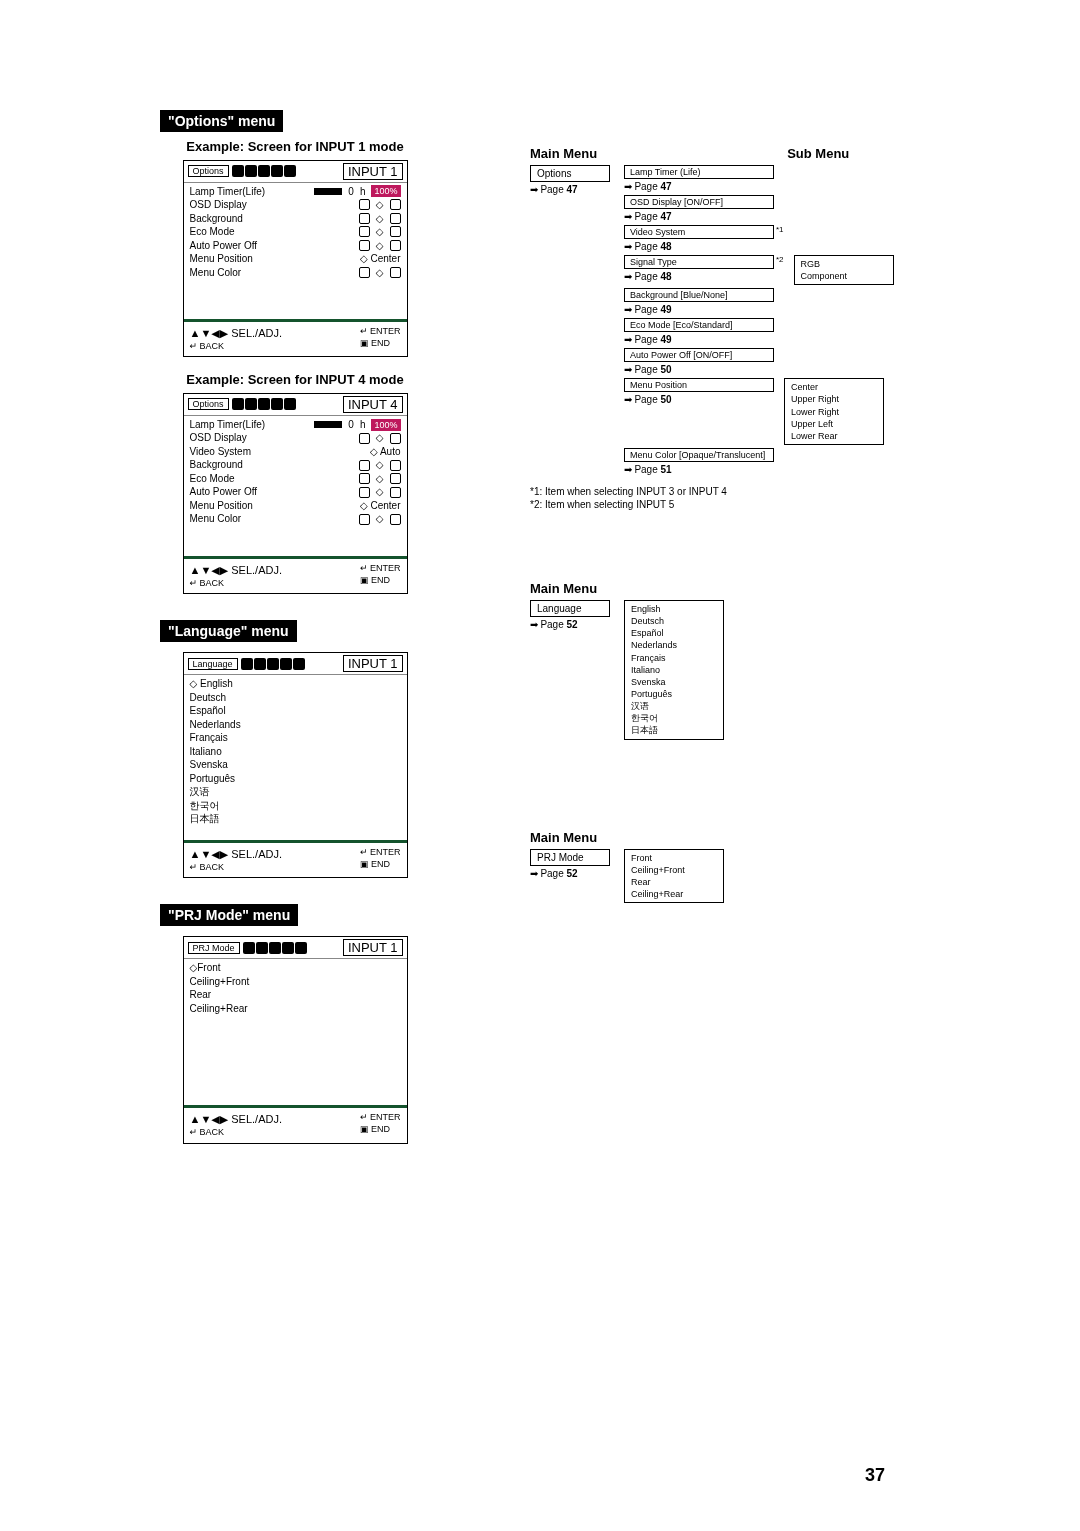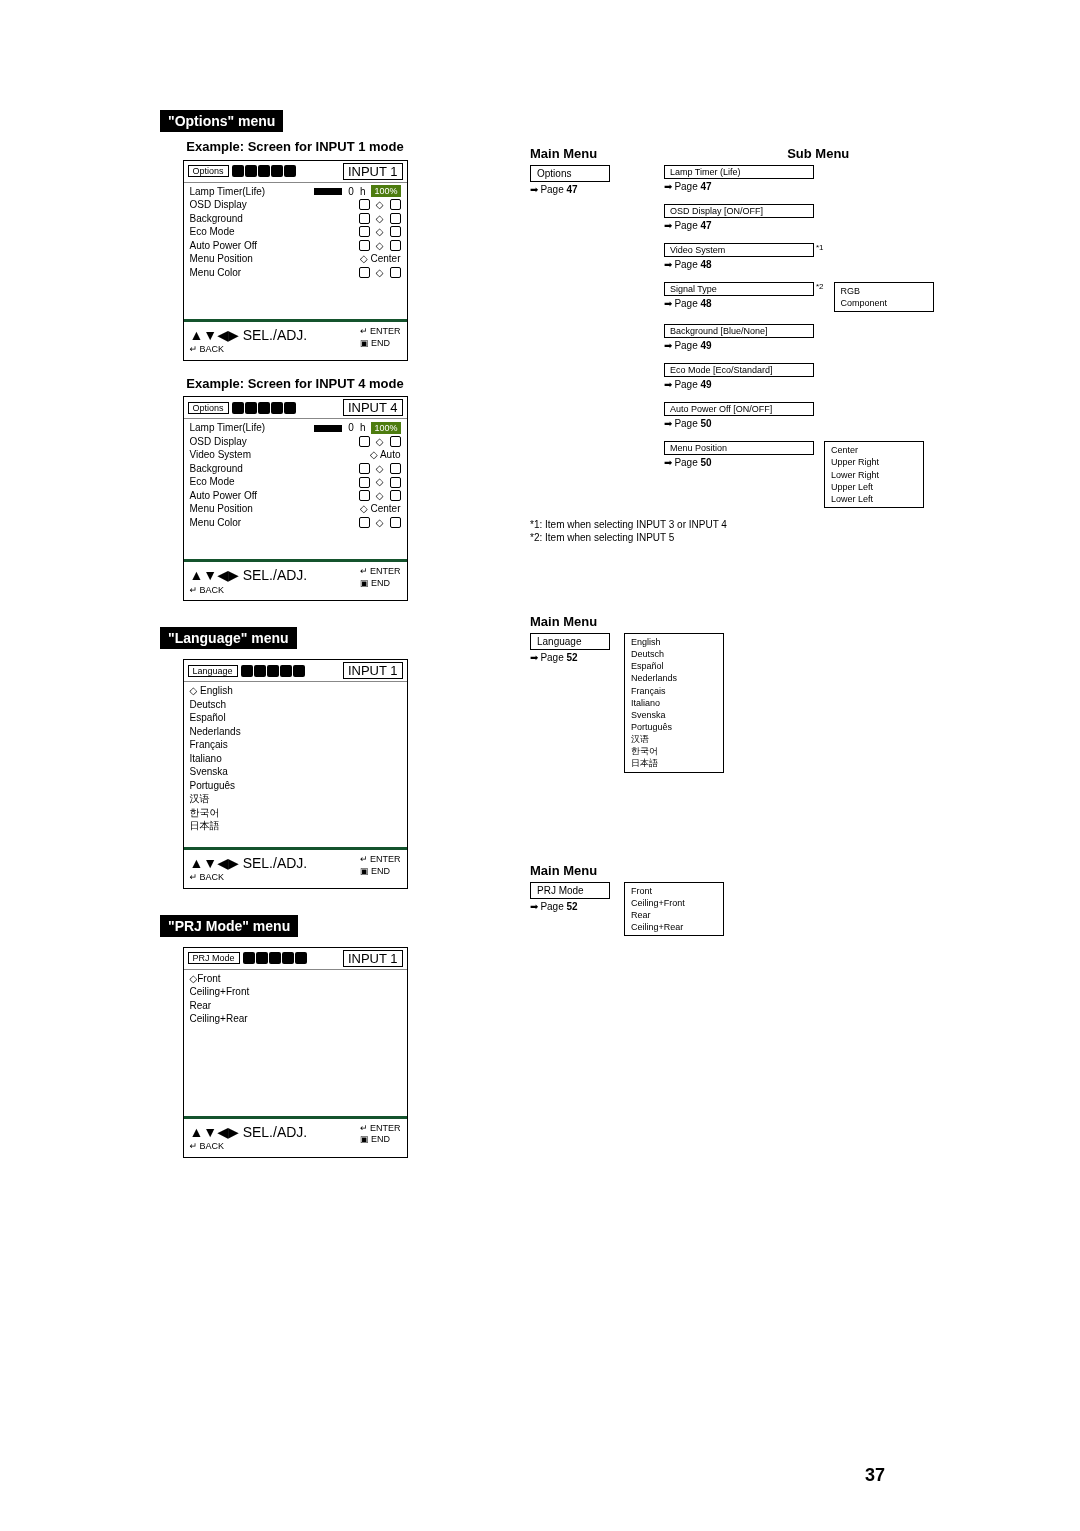--- a/index.html
+++ b/index.html
@@ -87,52 +87,52 @@
   }
   .osd-right {
     display: flex;
     align-items: center;
     gap: 6px;
   }
   .bar {
     width: 28px; height: 7px; background:#000; display:inline-block;
   }
   .pct {
-    background:#4d7c0f;color:#fff;padding:0 3px;font-size:9px;
+    background:#be185d;color:#fff;padding:0 3px;font-size:9px;
   }
   .symb {
     width: 11px; height: 11px;
     display:inline-block;
     border:1px solid #000;
     border-radius:2px;
   }
   .osd-foot {
     display:flex;
     justify-content:space-between;
     padding:4px 6px;
     font-size:9px;
   }
   .osd-foot .fcol { line-height:1.3; }
-  .arrows { font-size:14px;text-align:center; }
+  .arrows { font-size:11px;text-align:center; }
   
   .tree-title {
     font-weight: bold;
     font-size: 13px;
     margin-bottom: 4px;
   }
   .tree-wrap { display:flex; gap:14px; align-items:flex-start; }
   .main-box {
     border:1px solid #000;
     padding:2px 6px;
     font-size:10px;
     min-width:80px;
   }
   .page-ref { font-size:10px; margin-top:2px; }
   .page-ref b { font-weight:bold; }
-  .sub-col { display:flex; flex-direction:column; gap:12px;margin-left:40px; }
+  .sub-col { display:flex; flex-direction:column; gap:3px; }
   .item-group { display:flex; align-items:flex-start; gap:10px; }
   .item-box {
     border:1px solid #000;
     padding:1px 5px;
     font-size:9px;
     min-width:150px;
   }
   .opts-box {
     border:1px solid #000;
     padding:2px 6px;
@@ -503,21 +503,27 @@
             <div class="item-group">
               <div>
                 <div class="item-box">Menu Position</div>
                 <div class="page-ref"><span class="arrow-r"></span>Page <b>50</b></div>
               </div>
               <div class="opts-box">
                 <div>Center</div>
                 <div>Upper Right</div>
                 <div>Lower Right</div>
                 <div>Upper Left</div>
-                <div>Lower Left</div>
+                <div>Lower Rear</div>
+              </div>
+            </div>
+            <div class="item-group">
+              <div>
+                <div class="item-box">Menu Color [Opaque/Translucent]</div>
+                <div class="page-ref"><span class="arrow-r"></span>Page <b>51</b></div>
               </div>
             </div>
           </div>
       </div>
       <div class="note" id="treeNotes">
           <div>*1: Item when selecting INPUT 3 or INPUT 4</div>
           <div>*2: Item when selecting INPUT 5</div>
         </div>
     </div>
 

